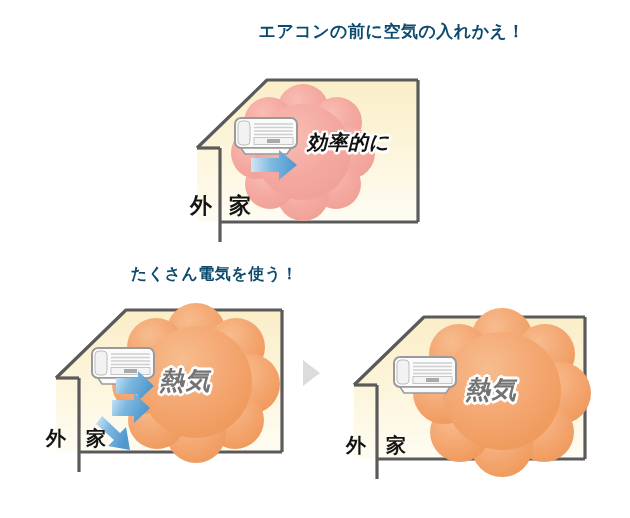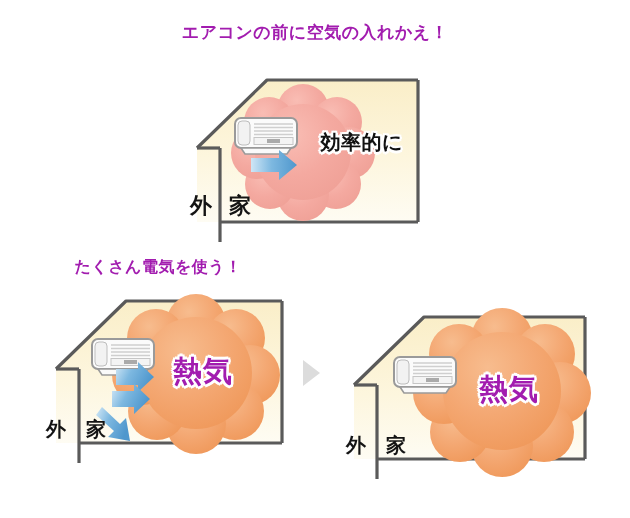--- a/index.html
+++ b/index.html
@@ -19,25 +19,26 @@
     left: 0; top: 0;
     width: 630px;
     height: 518px;
   }
   .panel {
     position: absolute;
   }
   .panel-title {
     position: absolute;
     width: 100%;
-    text-align: center;
+    text-align: right;
     font-weight: bold;
-    color: #a21caf;
+    color: #0c4a6e;
     white-space: nowrap;
     letter-spacing: 0.5px;
+    font-family: Liberation Mono, monospace;
   }
   
   #panel-top {
     left: 105px;
     top: 22px;
     width: 420px;
     height: 225px;
   }
   #panel-top .panel-title {
     top: 0;
@@ -47,21 +48,21 @@
   #panel-top .house-wrap {
     position: absolute;
     left: 90px;
     top: 48px;
     width: 225px;
     height: 175px;
   }
   
   #panel-bl {
     left: 18px;
-    top: 256px;
+    top: 265px;
     width: 280px;
     height: 215px;
   }
   #panel-br {
     left: 330px;
     top: 272px;
     width: 285px;
     height: 215px;
   }
   #panel-bl .panel-title, #panel-br .panel-title {
@@ -94,40 +95,41 @@
     left: 303px;
     top: 360px;
     width: 0;
     height: 0;
     border-top: 13px solid transparent;
     border-bottom: 13px solid transparent;
     border-left: 17px solid #dcdcdc;
   }
   .cloud-label {
     position: absolute;
-    text-align: right;
+    text-align: left;
     font-weight: bold;
     white-space: nowrap;
     pointer-events: none;
+    font-style: italic;
   }
   .cloud-label.cool {
     color: #111111;
     font-size: 20px;
     line-height: 25px;
     letter-spacing: 0.5px;
     -webkit-text-stroke: 0px;
     text-shadow:
       2.5px 0 0 #ffffff, -2.5px 0 0 #ffffff,
       0 2.5px 0 #ffffff, 0 -2.5px 0 #ffffff,
       1.8px 1.8px 0 #ffffff, -1.8px 1.8px 0 #ffffff,
       1.8px -1.8px 0 #ffffff, -1.8px -1.8px 0 #ffffff;
   }
   .cloud-label.heat {
-    color: #a21caf;
-    font-size: 29px;
+    color: #737373;
+    font-size: 25px;
     line-height: 28px;
     letter-spacing: 1px;
     text-shadow:
       2.6px 0 0 #ffffff, -2.6px 0 0 #ffffff,
       0 2.6px 0 #ffffff, 0 -2.6px 0 #ffffff,
       1.9px 1.9px 0 #ffffff, -1.9px 1.9px 0 #ffffff,
       1.9px -1.9px 0 #ffffff, -1.9px -1.9px 0 #ffffff;
   }
   .zone-label {
     position: absolute;

